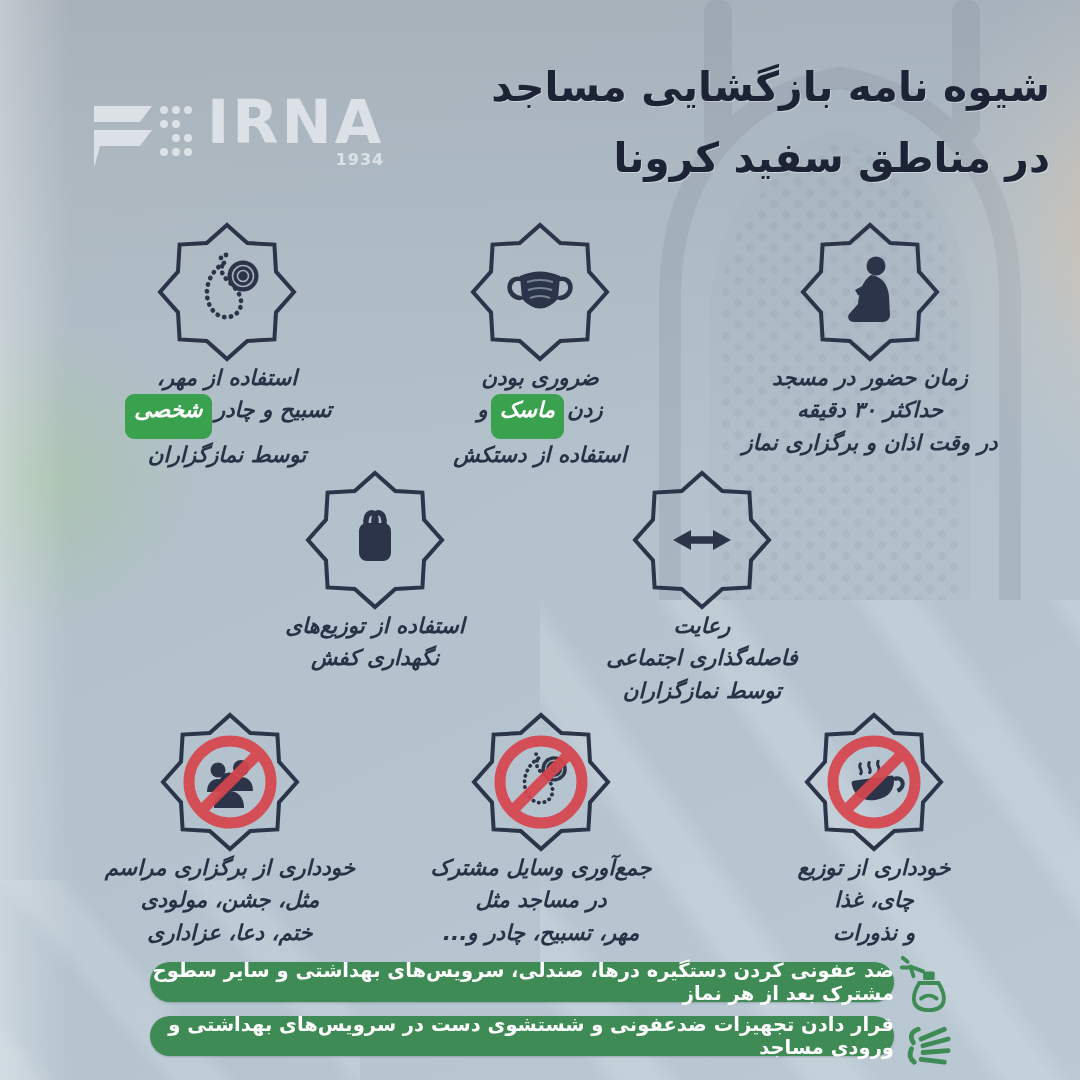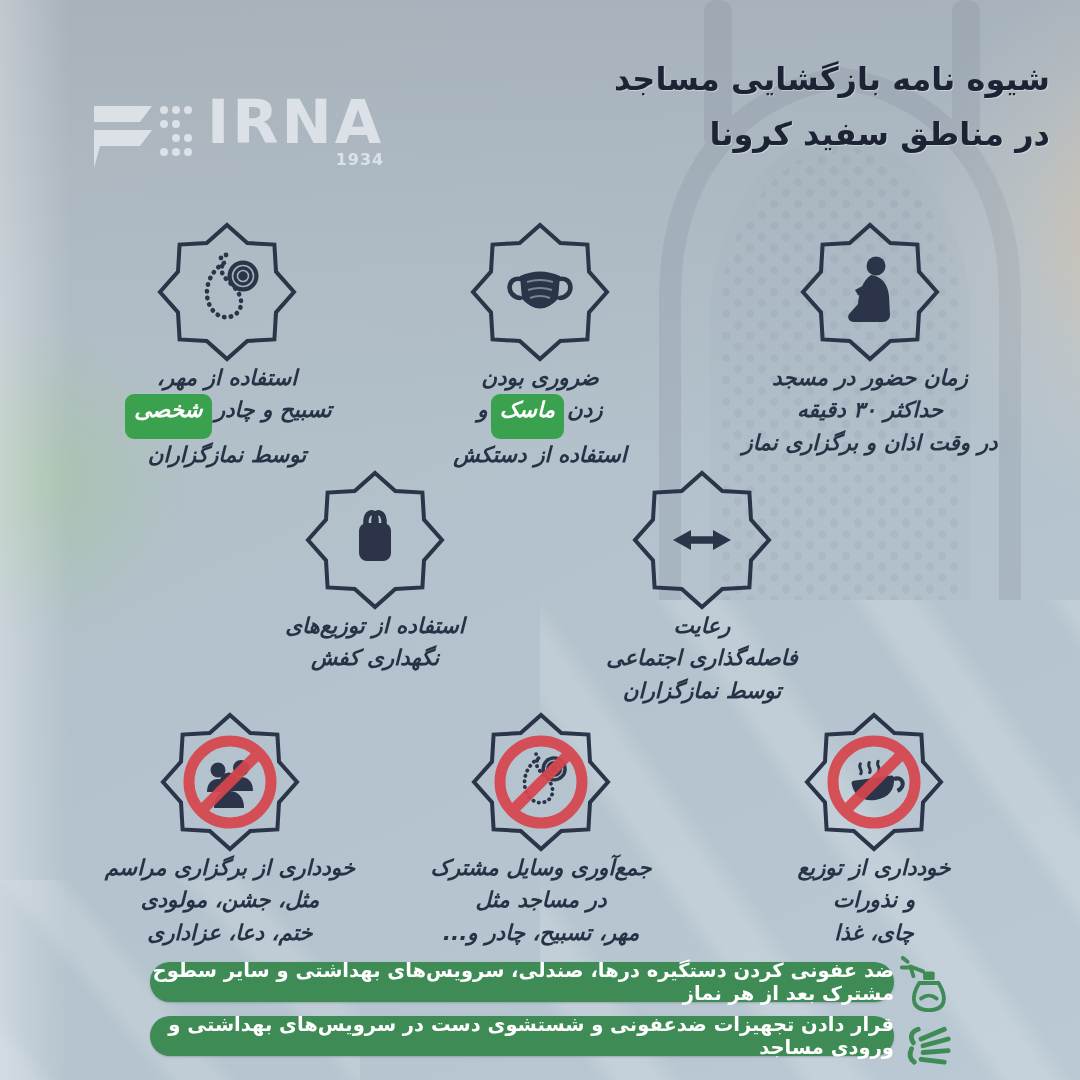--- a/index.html
+++ b/index.html
@@ -22,21 +22,21 @@
   .streaks-bl{position:absolute;left:-60px;top:880px;width:420px;height:220px;
     background:repeating-linear-gradient(50deg,transparent 0 40px,rgba(255,255,255,0.14) 58px 84px,transparent 104px 140px);}
   .mosque{position:absolute;left:600px;top:0;opacity:.55;}
   
   .logo{position:absolute;left:92px;top:92px;display:flex;align-items:flex-start;opacity:.78;}
   .logo .mark{margin-top:6px;}
   .logo .word{color:#e9eef1;font-size:60px;font-weight:bold;letter-spacing:3px;line-height:1;margin-left:11px;}
   .logo .year{color:#e9eef1;font-size:16px;font-weight:bold;text-align:right;margin-top:-2px;letter-spacing:1px;}
   
   .title{position:absolute;right:30px;top:52px;width:640px;text-align:right;direction:rtl;
-    color:#1c2335;font-weight:bold;font-size:32px;line-height:1.72;
+    color:#1c2335;font-weight:bold;font-size:41px;line-height:1.72;
     text-shadow:1px 1px 0 rgba(255,255,255,0.35);}
   
   .star-box{position:absolute;width:140px;height:140px;}
   .caption{position:absolute;width:330px;text-align:center;direction:rtl;
     color:#273247;font-weight:bold;font-size:21.5px;line-height:1.5;font-style:italic;}
   .pill{display:inline-block;background:#3aa24e;color:#fff;border-radius:9px;
     padding:0 9px 12px 9px;margin:0 3px;}
   
   .banner{position:absolute;left:150px;width:744px;height:40px;border-radius:23px;
     background:#3f8b55;color:#ffffff;display:flex;align-items:center;justify-content:center;
@@ -242,22 +242,22 @@
         <path d="M56,40 c3,-3 -2,-6 1,-10" fill="none" stroke="#2b3448" stroke-width="3" stroke-linecap="round"></path>
       </g>
       <g opacity="0.93" stroke="#d7464e" stroke-width="11" fill="none">
         <circle cx="70" cy="70" r="41"></circle>
         <line x1="43" y1="97" x2="97" y2="43"></line>
       </g>
     </svg>
   </div>
   <div class="caption" style="left:709px;top:852px;">
     <div>خودداری از توزیع</div>
+    <div>چای، غذا</div>
     <div>و نذورات</div>
-    <div>چای، غذا</div>
   </div>
 
   <div class="banner" style="top:962px;">
     <span>ضد عفونی کردن دستگیره درها، صندلی، سرویس‌های بهداشتی و سایر سطوح مشترک بعد از هر نماز</span>
   </div>
   <svg class="banner-icon" style="top:954px;" viewBox="0 0 60 60">
     <g stroke="#3f8b55" fill="none" stroke-width="4" stroke-linecap="round" stroke-linejoin="round">
       <path d="M24,30 c-9,15 -8,28 10,28 c18,0 19,-13 10,-28 z"></path>
       <path d="M26,46 c5,-4 11,-4 16,0"></path>
       <rect x="28" y="18" width="12" height="9" rx="2" fill="#3f8b55" stroke="none"></rect>

